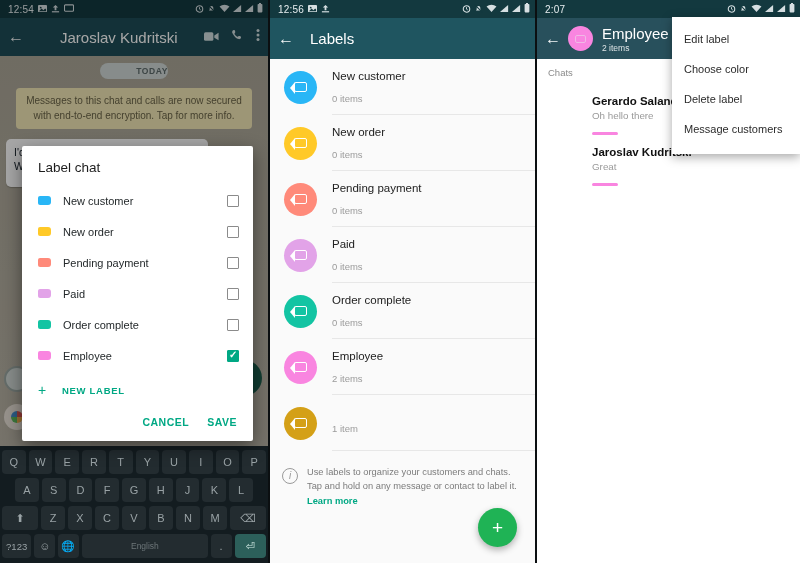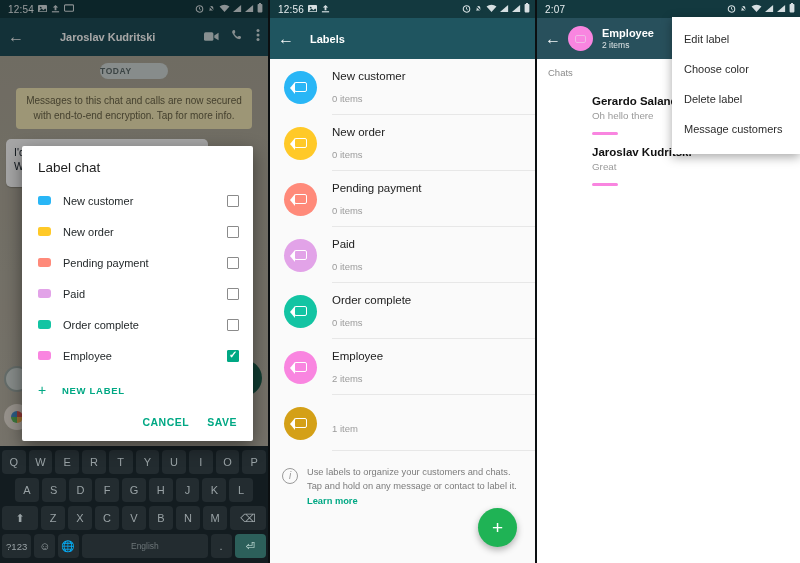--- a/index.html
+++ b/index.html
@@ -30,41 +30,41 @@
 
   
   .appbar {
     background:#1f5560; color:#fff; display:flex; align-items:center;
     padding:0 8px; position:relative;
   }
   .p1 .appbar { height:38px; background:#1e4c56; }
   .p2 .appbar { height:41px; background:#1f5560; }
   .p3 .appbar { height:41px; background:#28505c; }
   .back-arrow { font-size:16px; width:20px; flex:0 0 20px; opacity:.95; line-height:1;}
-  .appbar-title { font-size:11px; font-weight:bold; }
+  .appbar-title { font-size:15px; font-weight:normal; }
   .appbar-sub { font-size:8.5px; opacity:.85; margin-top:1px; }
   .appbar-actions { margin-left:auto; display:flex; align-items:center; gap:12px; opacity:.92; }
   .avatar-sm { width:22px; height:22px; border-radius:50%; flex:0 0 22px; margin:0 8px 0 2px; overflow:hidden;}
 
   
   .chat-bg {
     position:absolute; top:56px; left:0; right:0; bottom:0;
     background:#b5b0a4;
   }
   .chat-bg:before{
     content:""; position:absolute; inset:0;
     background:
       radial-gradient(circle at 14% 12%, rgba(255,255,255,.10) 0 9px, transparent 10px),
       radial-gradient(circle at 52% 30%, rgba(255,255,255,.08) 0 11px, transparent 12px),
       radial-gradient(circle at 80% 62%, rgba(255,255,255,.07) 0 13px, transparent 14px),
       radial-gradient(circle at 30% 76%, rgba(255,255,255,.06) 0 10px, transparent 11px),
       linear-gradient(#aba697,#b9b4a7);
   }
   .today-chip {
-    position:relative; margin:7px auto 0; width:68px; text-align:left;
+    position:relative; margin:7px auto 0; width:68px; text-align:right;
     background:#cfd7d6; color:#5d6a6a; font-size:8.5px; letter-spacing:.6px;
     border-radius:8px; padding:3px 0; font-weight:bold;
   }
   .enc-chip {
     position:relative; margin:9px 16px 0; background:#f2e7b6; color:#6a6448;
     font-size:10px; line-height:1.45; text-align:center; border-radius:4px;
     padding:6px 8px;
   }
   .msg-in {
     position:relative; margin:10px 60px 0 6px; background:#fff; border-radius:5px;

